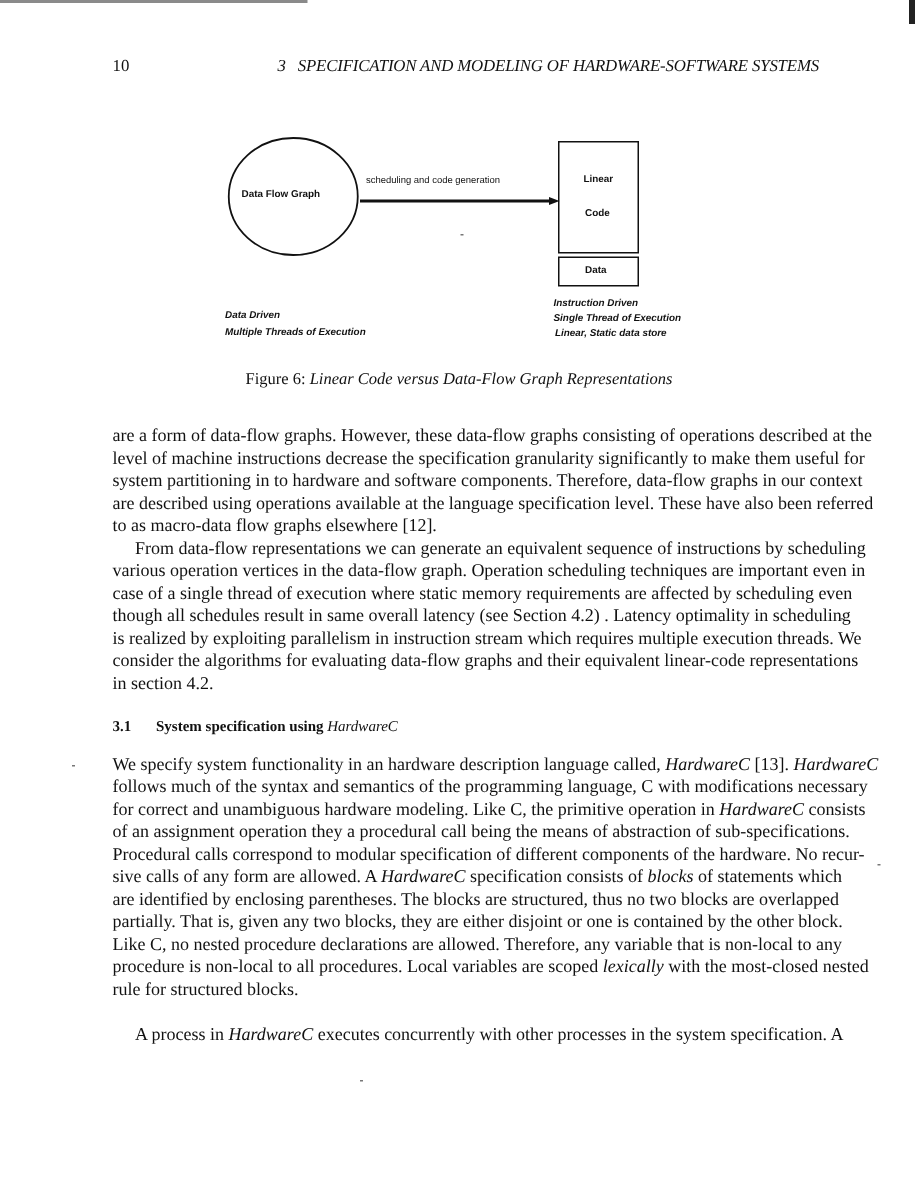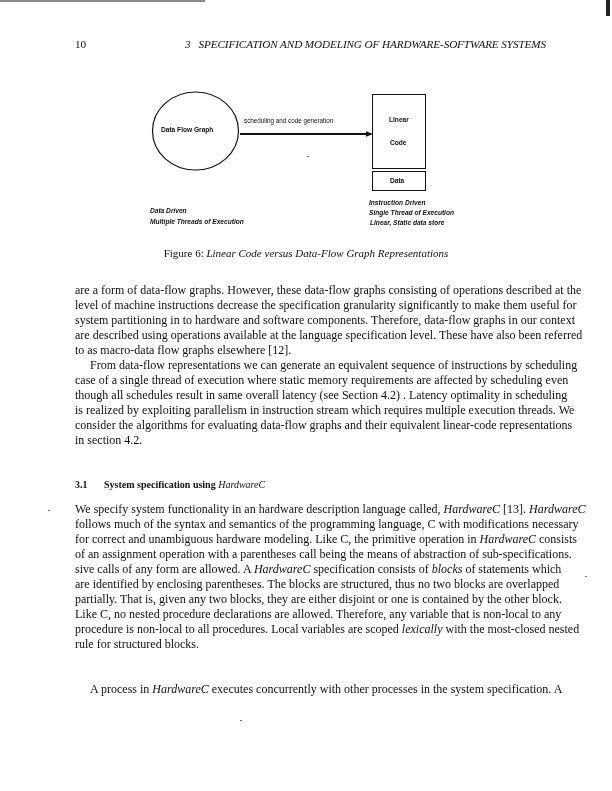--- a/index.html
+++ b/index.html
@@ -71,36 +71,38 @@
 <div class="body-text" style="top:283px;">
   <span class="line">are a form of data-flow graphs. However, these data-flow graphs consisting of operations described at the</span>
   <span class="line">level of machine instructions decrease the specification granularity significantly to make them useful for</span>
   <span class="line">system partitioning in to hardware and software components. Therefore, data-flow graphs in our context</span>
   <span class="line">are described using operations available at the language specification level. These have also been referred</span>
   <span class="line last">to as macro-data flow graphs elsewhere [12].</span>
 </div>
 
 <div class="body-text" style="top:358px;">
   <span class="line" style="padding-left:15px;">From data-flow representations we can generate an equivalent sequence of instructions by scheduling</span>
+  <span class="line">various operation vertices in the data-flow graph. Operation scheduling techniques are important even in</span>
   <span class="line">case of a single thread of execution where static memory requirements are affected by scheduling even</span>
   <span class="line">though all schedules result in same overall latency (see Section 4.2) . Latency optimality in scheduling</span>
   <span class="line">is realized by exploiting parallelism in instruction stream which requires multiple execution threads. We</span>
   <span class="line">consider the algorithms for evaluating data-flow graphs and their equivalent linear-code representations</span>
   <span class="line last">in section 4.2.</span>
 </div>
 
 <div class="section-heading">
   <span class="sec-num">3.1</span><span>System specification using </span><span class="sec-em">HardwareC</span>
 </div>
 
 <div class="body-text" id="p3" style="top:502px;">
     <span class="line">We specify system functionality in an hardware description language called, <em>HardwareC</em> [13]. <em>HardwareC</em></span>
     <span class="line">follows much of the syntax and semantics of the programming language, C with modifications necessary</span>
     <span class="line">for correct and unambiguous hardware modeling. Like C, the primitive operation in <em>HardwareC</em> consists</span>
-    <span class="line">of an assignment operation with a parentheses call being the means of abstraction of sub-specifications.</span>
+    <span class="line">of an assignment operation they a procedural call being the means of abstraction of sub-specifications.</span>
+    <span class="line">Procedural calls correspond to modular specification of different components of the hardware. No recur-</span>
     <span class="line">sive calls of any form are allowed. A <em>HardwareC</em> specification consists of <em>blocks</em> of statements which</span>
     <span class="line">are identified by enclosing parentheses. The blocks are structured, thus no two blocks are overlapped</span>
     <span class="line">partially. That is, given any two blocks, they are either disjoint or one is contained by the other block.</span>
     <span class="line">Like C, no nested procedure declarations are allowed. Therefore, any variable that is non-local to any</span>
     <span class="line">procedure is non-local to all procedures. Local variables are scoped <em>lexically</em> with the most-closed nested</span>
     <span class="line last">rule for structured blocks.</span>
   </div>
 <div class="body-text" id="p4" style="top:682px;">
     <span class="line" style="padding-left: 15px;">A process in <em>HardwareC</em> executes concurrently with other processes in the system specification. A</span>
   </div>

